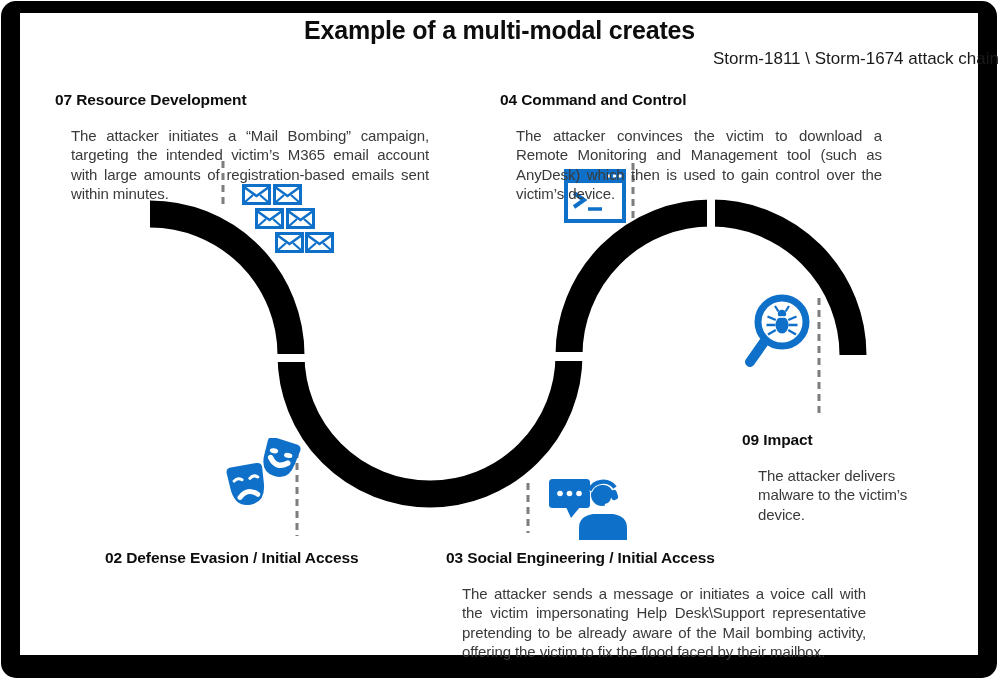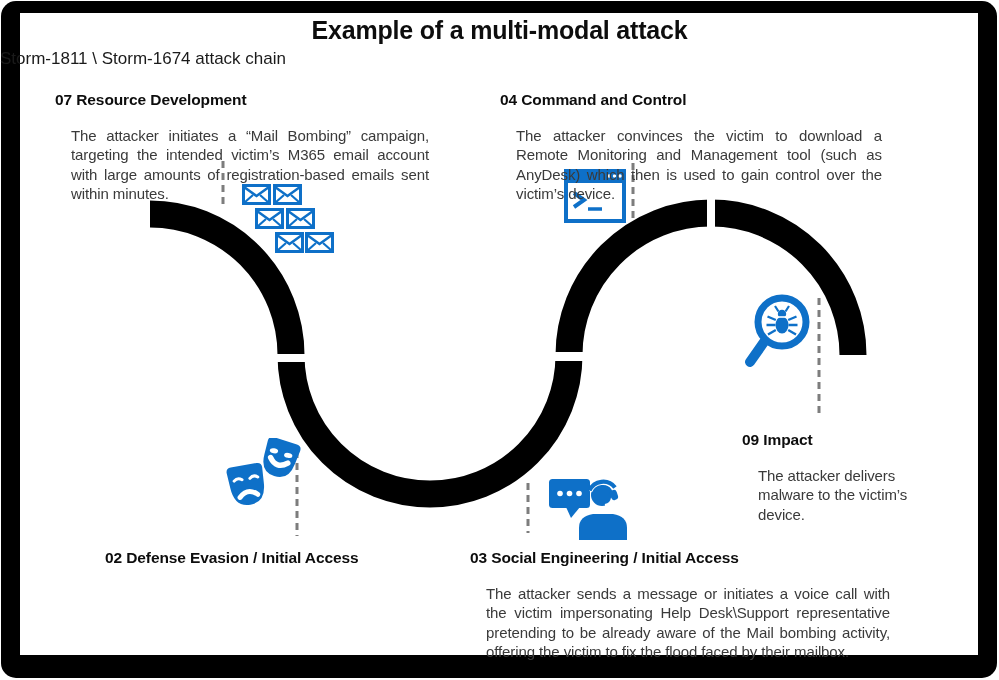--- a/index.html
+++ b/index.html
@@ -1,37 +1,37 @@
 <!DOCTYPE html>
 <html><head>
 <meta charset="utf-8">
 <style>
   html,body{margin:0;padding:0;background:#ffffff;}
   .stage{position:relative;width:999px;height:680px;background:#ffffff;overflow:hidden;
          font-family:"Liberation Sans",sans-serif;}
   .frame{position:absolute;left:1px;top:1px;width:996px;height:677px;background:#000;border-radius:15px;}
   .canvas{position:absolute;left:20px;top:13px;width:958px;height:642px;background:#fff;}
   .title{position:absolute;left:0;right:0;top:16px;text-align:center;font-size:25px;font-weight:700;color:#0d0d0d;letter-spacing:-0.2px;}
-  .subtitle{position:absolute;left:0;right:0;top:49px;text-align:left;font-size:17px;color:#1a1a1a;}
+  .subtitle{position:absolute;left:0;right:0;top:49px;text-align:right;font-size:17px;color:#1a1a1a;}
   .step{position:absolute;font-size:15px;line-height:19.5px;color:#3a3a3a;letter-spacing:-0.1px;}
   .step h3{margin:0;font-size:15.5px;line-height:19.5px;font-weight:700;color:#0d0d0d;white-space:nowrap;}
   .step p{margin:16px;}
   .jus p{text-align:justify;}
   svg{display:block;}
   .abs{position:absolute;}
   .ic{color:#0e70c8;}
 </style>
 </head>
 <body>
 
 <div class="stage">
   <div class="frame"></div>
   <div class="canvas"></div>
 
-  <div class="title">Example of a multi-modal attack</div>
+  <div class="title">Example of a multi-modal creates</div>
   <div class="subtitle">Storm-1811 \ Storm-1674 attack chain</div>
 
   <svg class="abs" style="left:0;top:0" width="999" height="680" viewBox="0 0 999 680">
     <path d="M150,214 A141,141 0 0 1 291,355 A139,139 0 0 0 569,355 A142,142 0 0 1 853,355" fill="none" stroke="#000000" stroke-width="27"></path>
     <rect x="271" y="354" width="40" height="8" fill="#ffffff"></rect>
     <rect x="549" y="352" width="40" height="9" fill="#ffffff"></rect>
     <rect x="707" y="197" width="8" height="33" fill="#ffffff"></rect>
     <g stroke="#7d7d7d" stroke-width="3" stroke-dasharray="7 5">
       <line x1="223" y1="161" x2="223" y2="209"></line>
       <line x1="297" y1="451" x2="297" y2="536"></line>
@@ -119,17 +119,17 @@
 
   <div class="step" style="left:742px;top:430px;width:220px">
     <h3>09 Impact</h3>
     <p>The attacker delivers malware to the victim’s device.</p>
   </div>
 
   <div class="step" style="left:105px;top:548px;width:344px">
     <h3>02 Defense Evasion / Initial Access</h3>
   </div>
 
-  <div class="step jus" style="left:470px;top:548px;width:436px">
+  <div class="step jus" style="left:446px;top:548px;width:436px">
     <h3>03 Social Engineering / Initial Access</h3>
     <p>The attacker sends a message or initiates a voice call with the victim impersonating Help Desk\Support representative pretending to be already aware of the Mail bombing activity, offering the victim to fix the flood faced by their mailbox.</p>
   </div>
 </div>
 
 </body></html>

